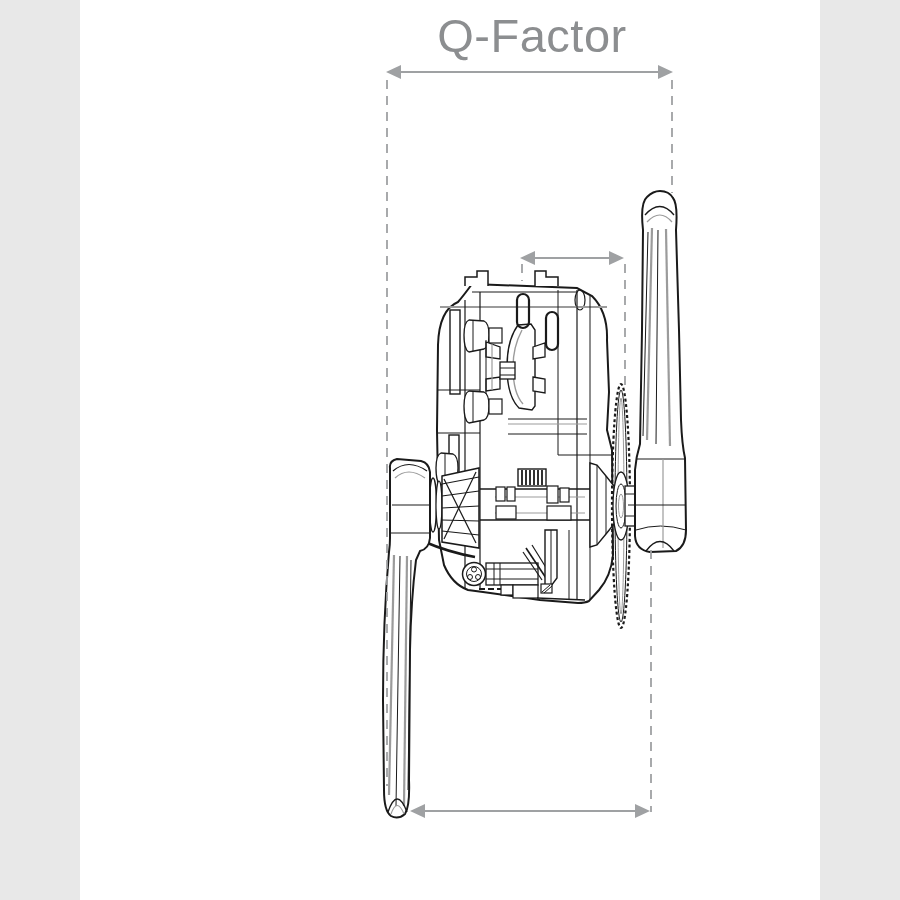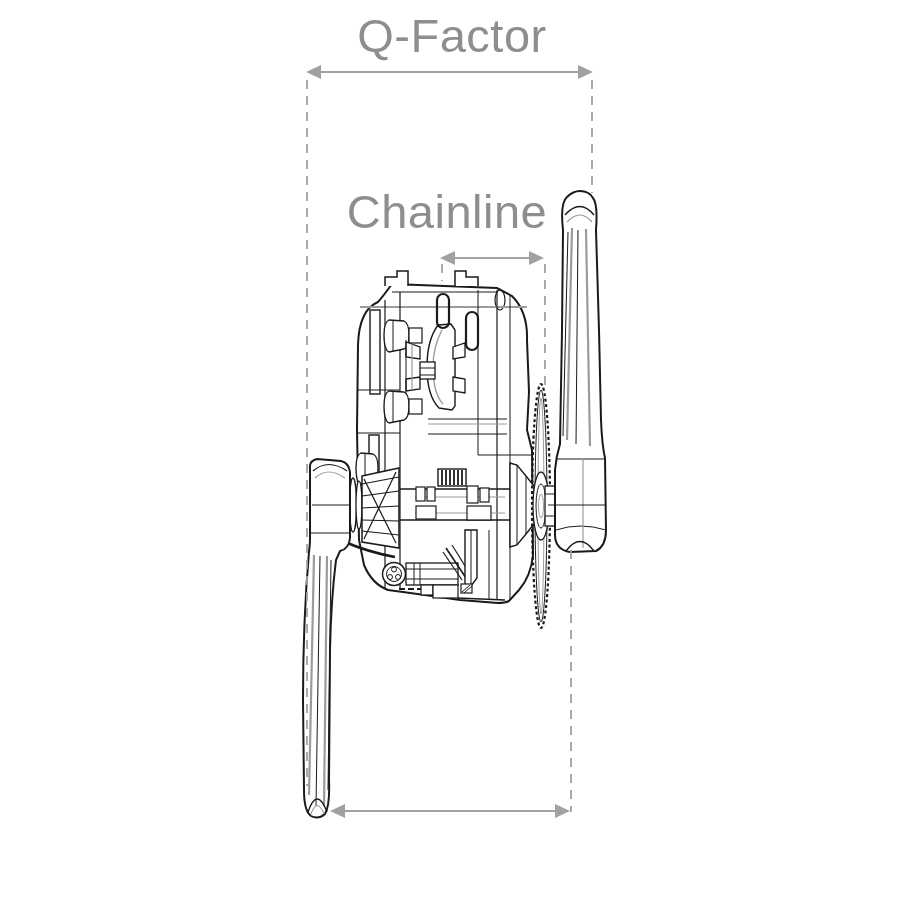--- a/index.html
+++ b/index.html
@@ -4,21 +4,21 @@
 <style>
   :root{
     --background:#ffffff;
     --label-text:#8c8e90;
     --dimension:#9fa1a3;
     --ink:#1a1a1a;
     --ink-light:#9b9b9b;
   }
   html,body{margin:0;padding:0;background:#e8e8e8;}
   .canvas{
-    position:relative;width:900px;height:900px;margin:0 auto;
+    position:relative;width:740px;height:900px;margin:0 auto;
     background:var(--background);overflow:hidden;
     font-family:"Liberation Sans","DejaVu Sans",sans-serif;
   }
   .label{
     position:absolute;transform:translateX(-50%);
     font-size:47px;line-height:1;color:var(--label-text);
     letter-spacing:.5px;white-space:nowrap;font-weight:400;
   }
   .label-q{left:452px;top:12px;}
   .label-chainline{left:447px;top:188px;}
@@ -214,15 +214,14 @@
       <path class="dimfill" d="M544,258 L529,251 L529,265 Z"></path>
     </g>
     <g>
       <line class="dim" stroke-width="2" x1="342" y1="811" x2="558" y2="811"></line>
       <path class="dimfill" d="M330,811 L345,804 L345,818 Z"></path>
       <path class="dimfill" d="M570,811 L555,804 L555,818 Z"></path>
     </g>
   </svg>
 
   <div class="label label-q">Q-Factor</div>
-  <div class="label label-chainline">Chainline</div>
 
 </div>
 
 </body></html>

